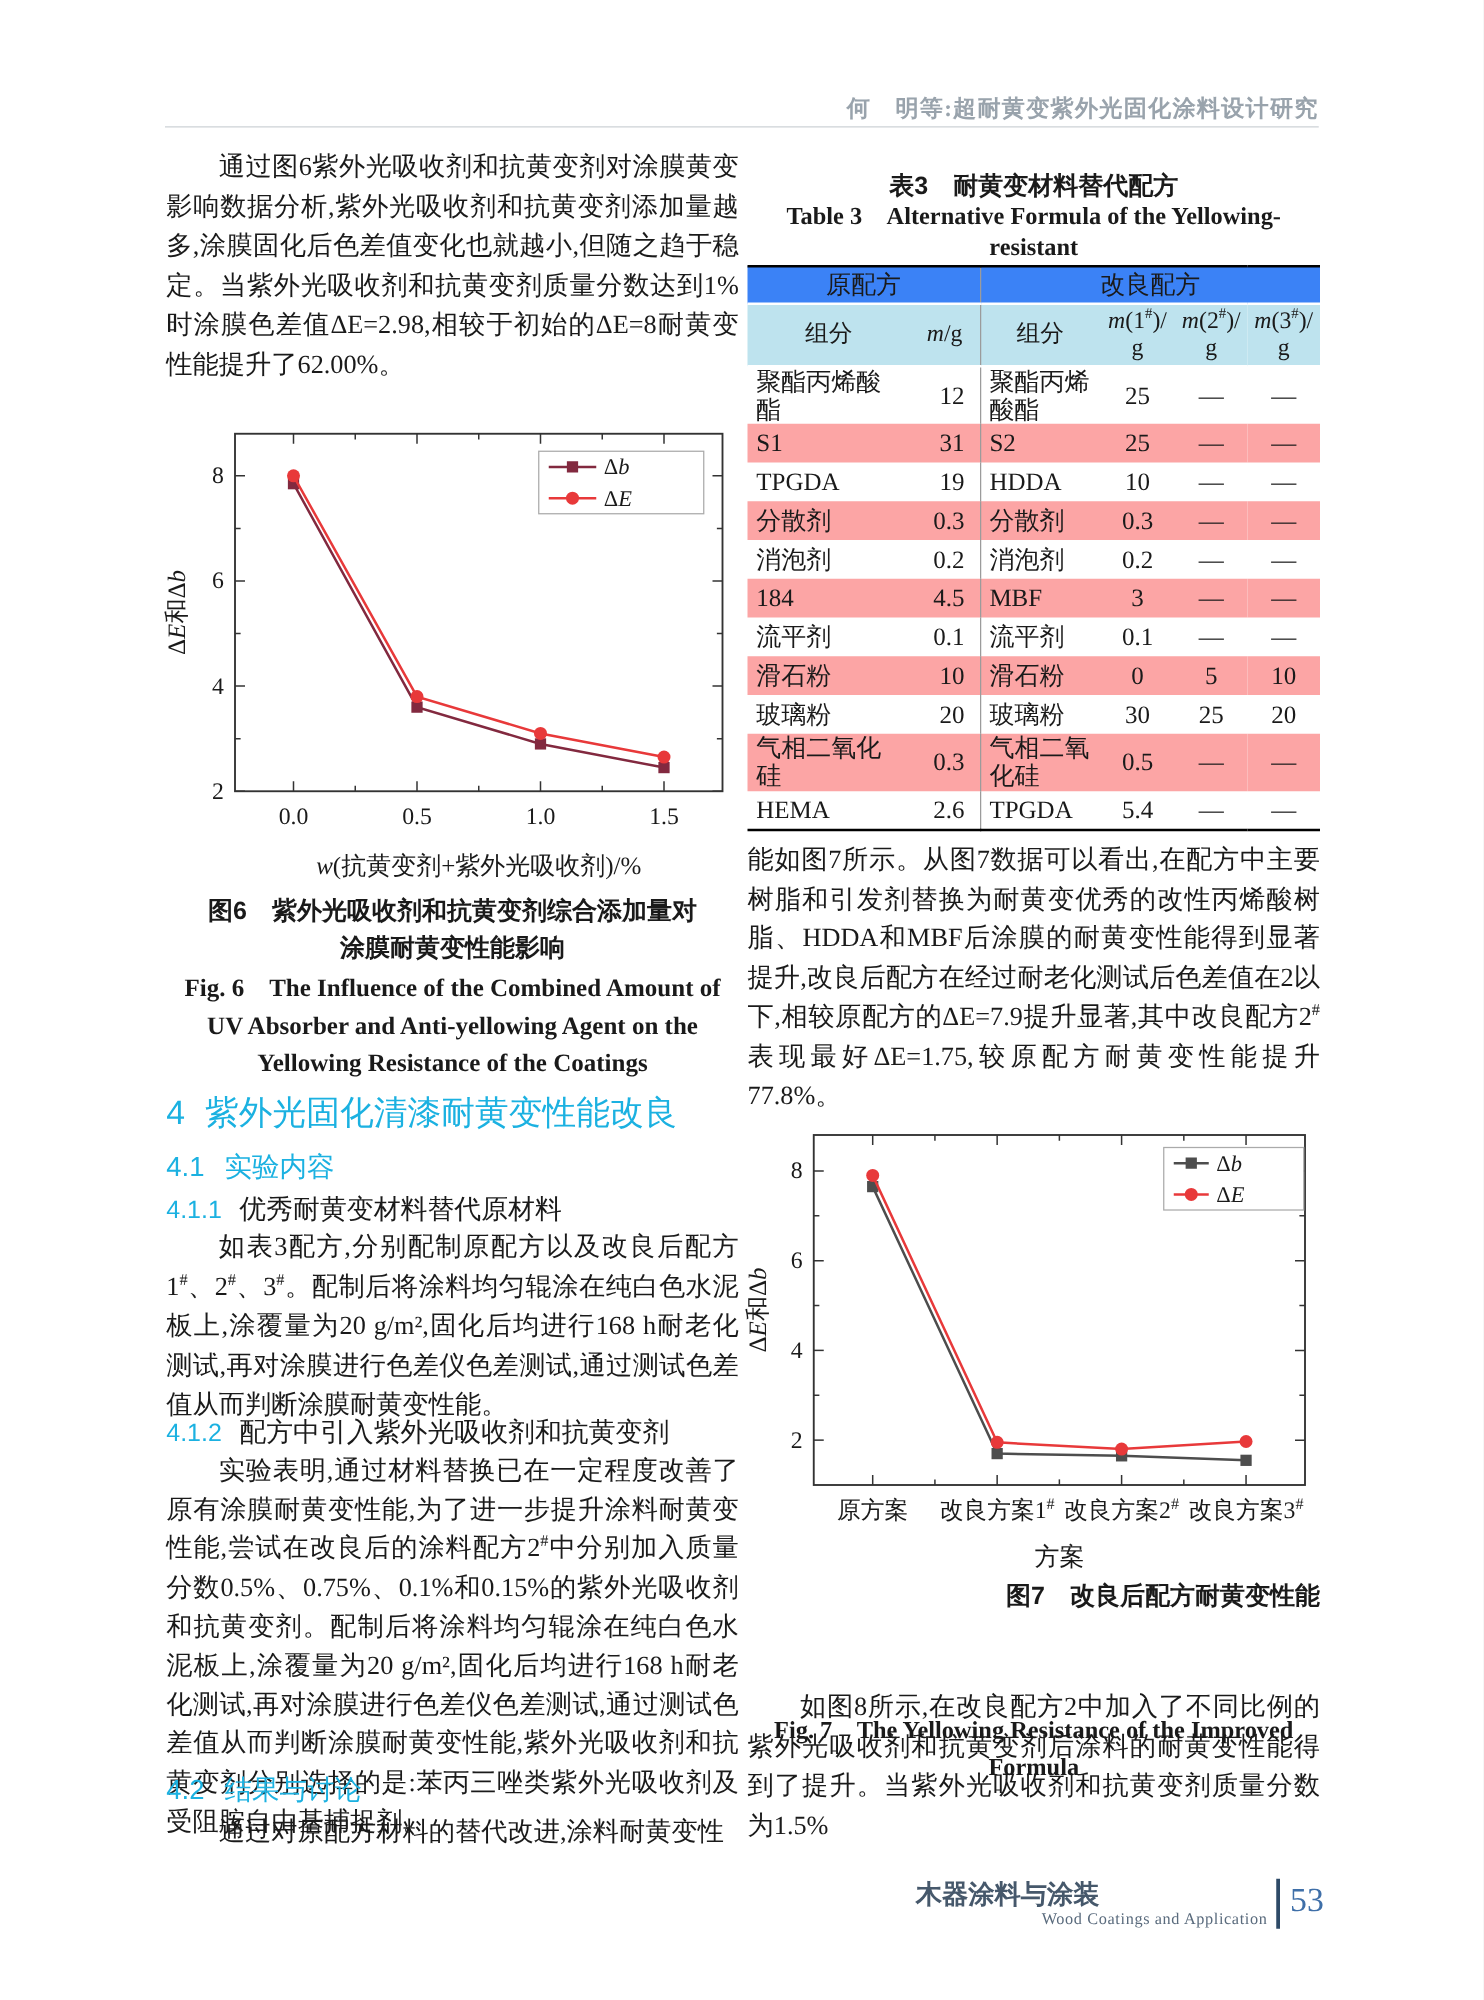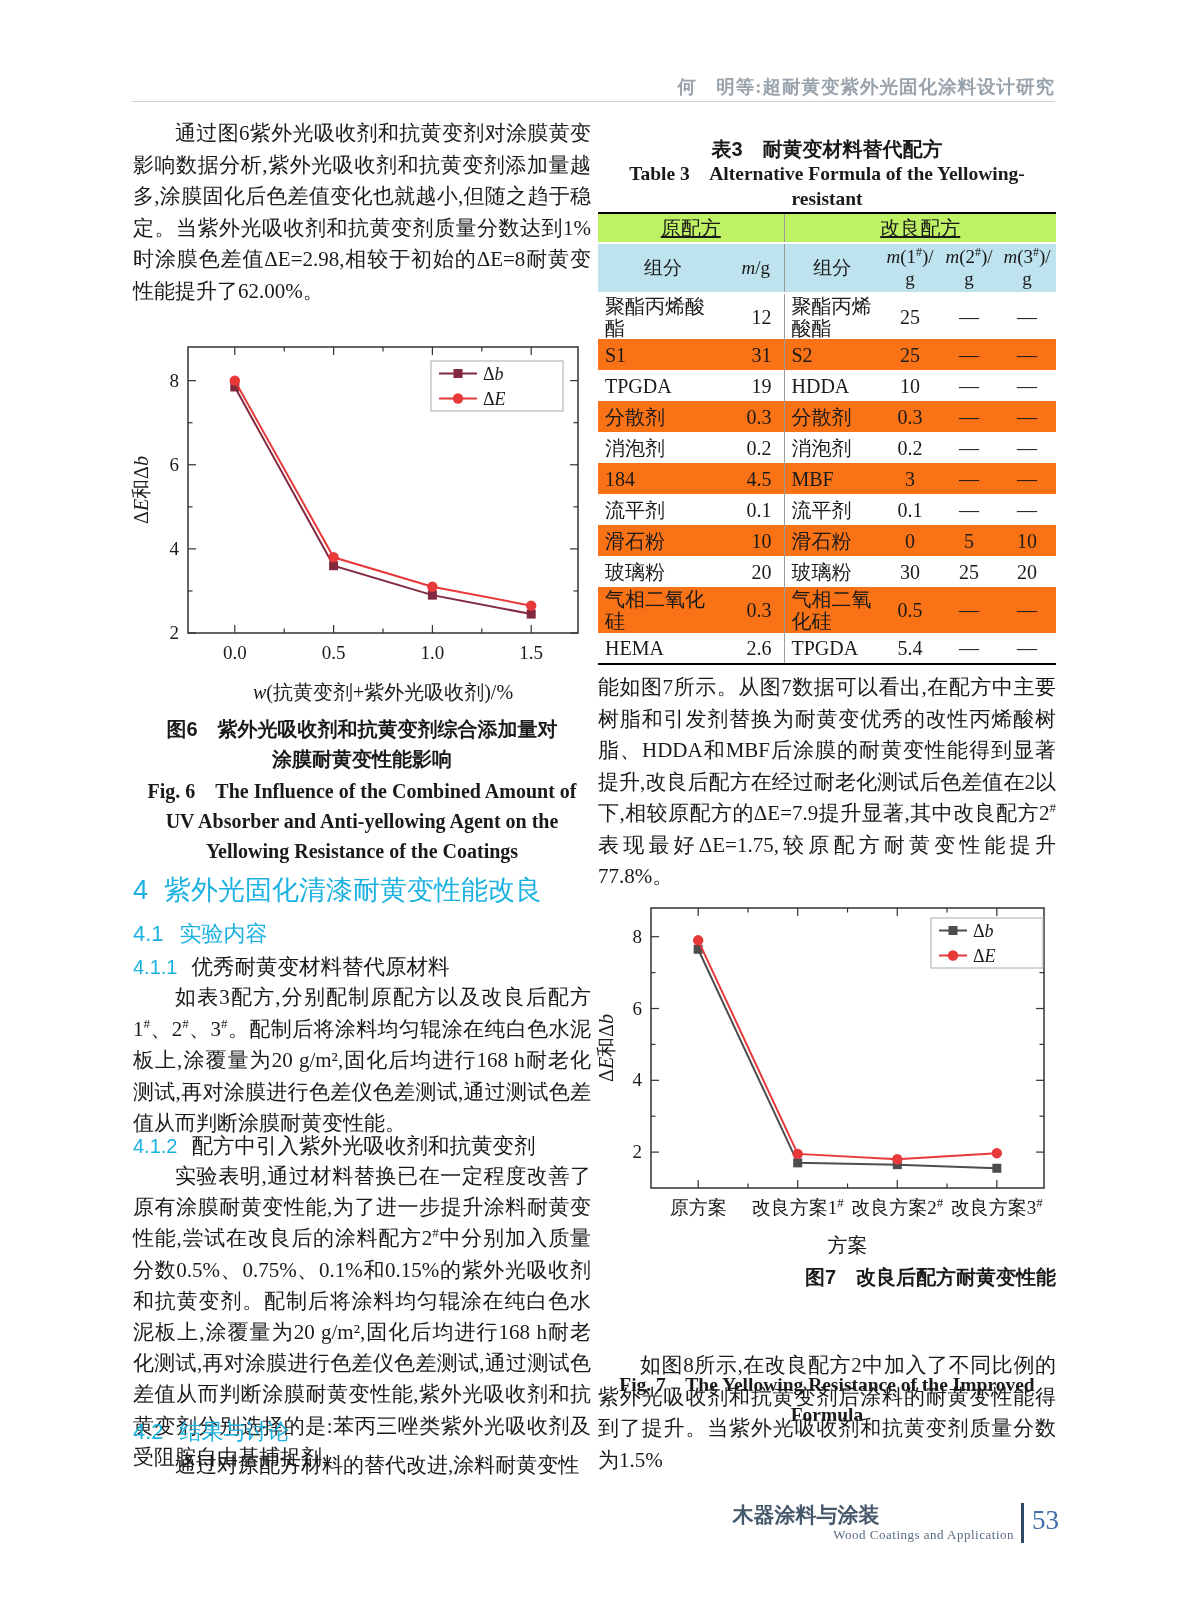--- a/index.html
+++ b/index.html
@@ -16,25 +16,25 @@
   .h-cyan{font-family:"Liberation Sans","DejaVu Sans",sans-serif;font-weight:normal;color:#1bb1e1;}
   .sec1{font-size:27px;}
   .sec2{font-size:22px;}
   .sec3num{font-size:20px;}
   .sec3title{font-size:21.5px;color:#1a1a1a;font-family:"Liberation Serif","DejaVu Serif",serif;font-weight:normal;margin-left:14px;}
   .gap{margin-left:16px;}
   
   table.t3{border-collapse:collapse;table-layout:fixed;width:458px;font-size:20px;
            border-top:2px solid #000;border-bottom:2px solid #000;}
   table.t3 th,table.t3 td{padding:0 4px;font-weight:normal;vertical-align:middle;line-height:22px;}
-  table.t3 .grow th{background:#bef264;height:28px;text-align:center;border-bottom:2px solid #fff;text-decoration:underline;}
+  table.t3 .grow th{background:#3b82f6;height:28px;text-align:center;border-bottom:2px solid #fff;}
   table.t3 .crow th{background:#bee3ee;height:48px;text-align:center;border-bottom:2px solid #fff;font-size:19px;}
   table.t3 tbody tr{height:31px;}
   table.t3 tbody tr.tall{height:46px;}
-  table.t3 tbody tr.alt{background:#f97316;}
+  table.t3 tbody tr.alt{background:#fca5a5;}
   table.t3 td.c0,table.t3 td.c2{text-align:left;padding-left:7px;}
   table.t3 td.c1{text-align:right;padding-right:12px;}
   table.t3 td.c3,table.t3 td.c4,table.t3 td.c5{text-align:center;}
   table.t3 .divL{border-left:1px solid #9b9b9b;}
   
   .f-zh{font-family:"Liberation Sans","DejaVu Sans",sans-serif;font-weight:bold;font-size:21px;color:#46586b;text-align:center;}
   .f-en{font-size:13px;color:#5a6b7d;text-align:right;letter-spacing:0.5px;}
   .f-bar{width:3px;background:#2e4a67;}
   .f-num{font-size:27px;color:#3f6fa8;}
 </style>

